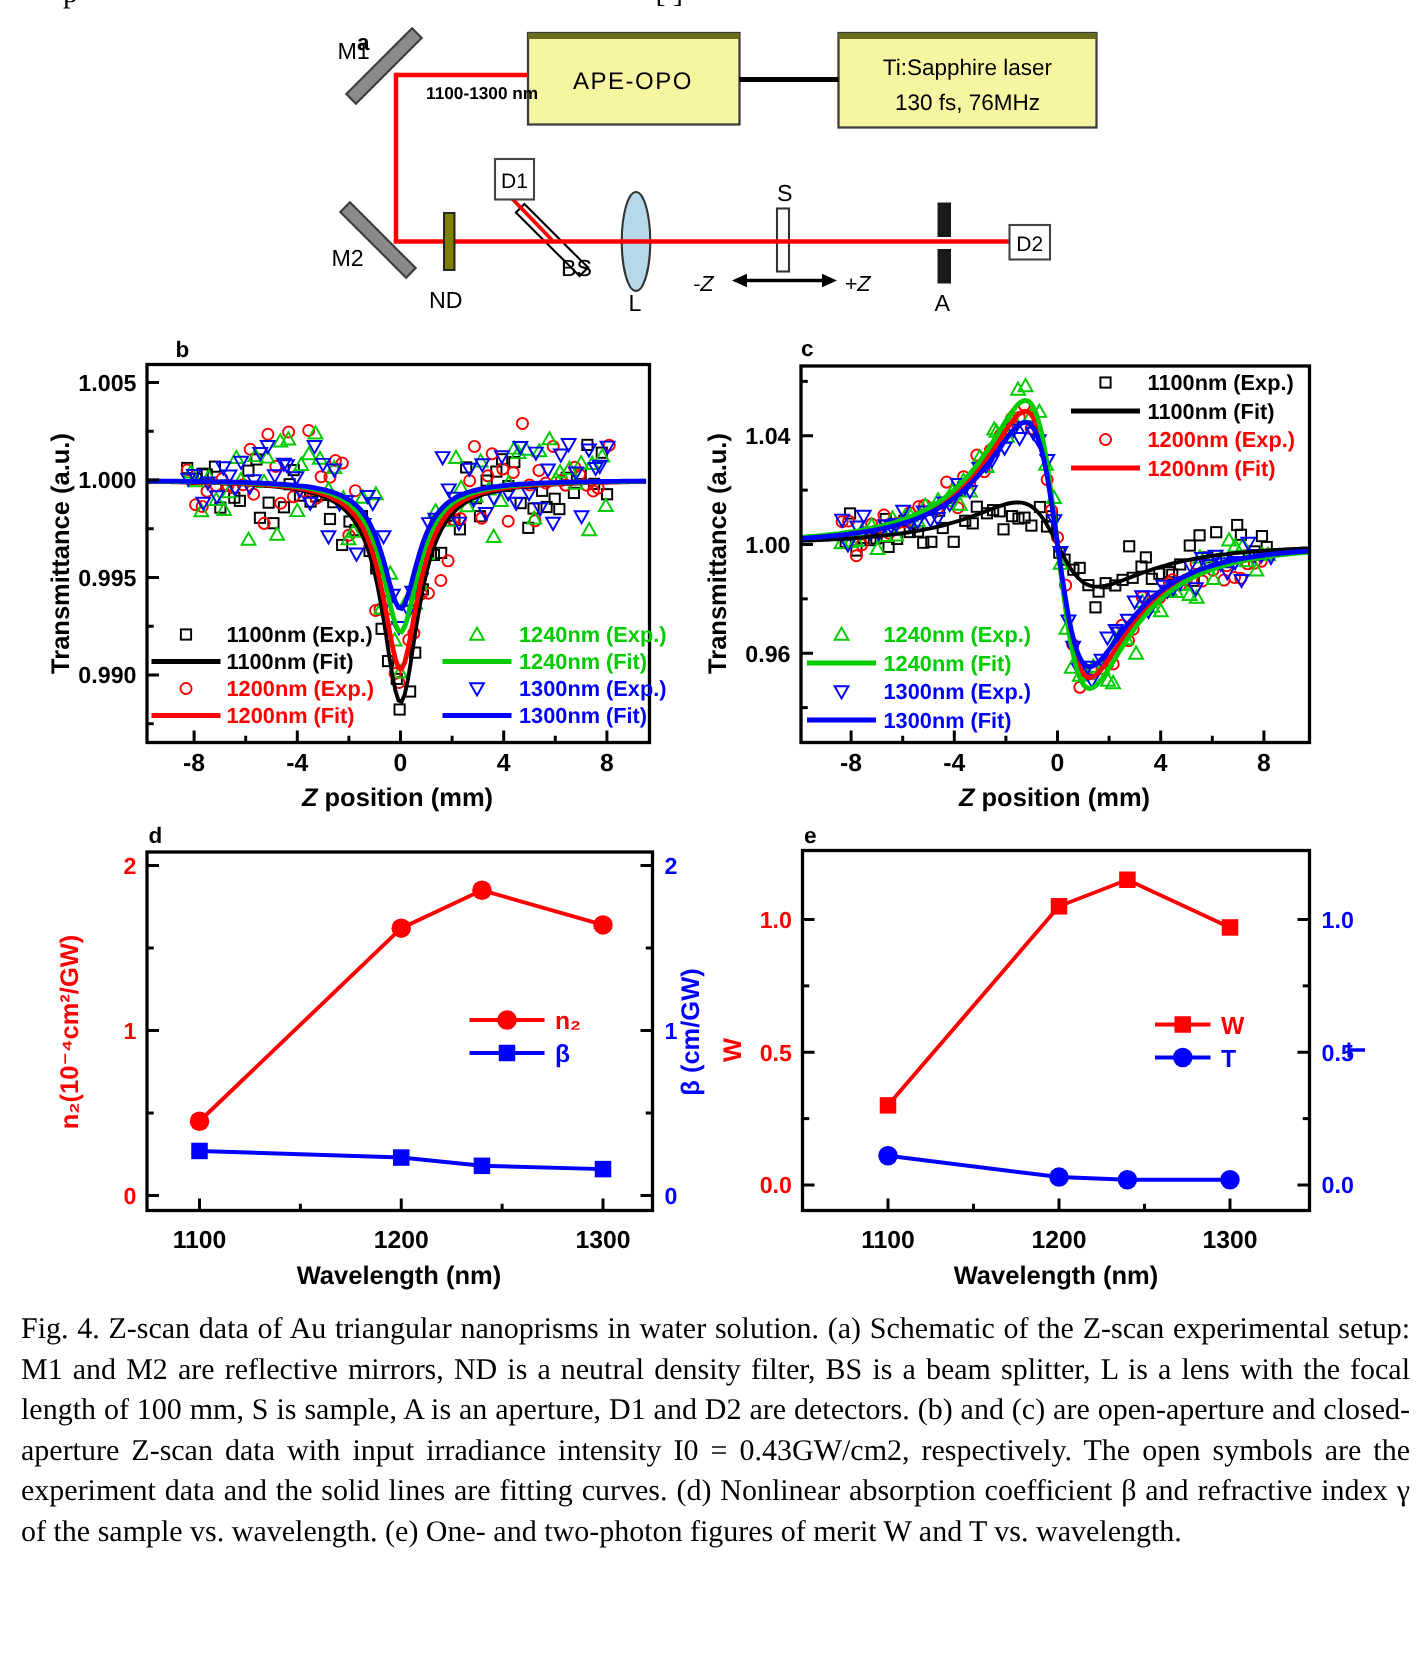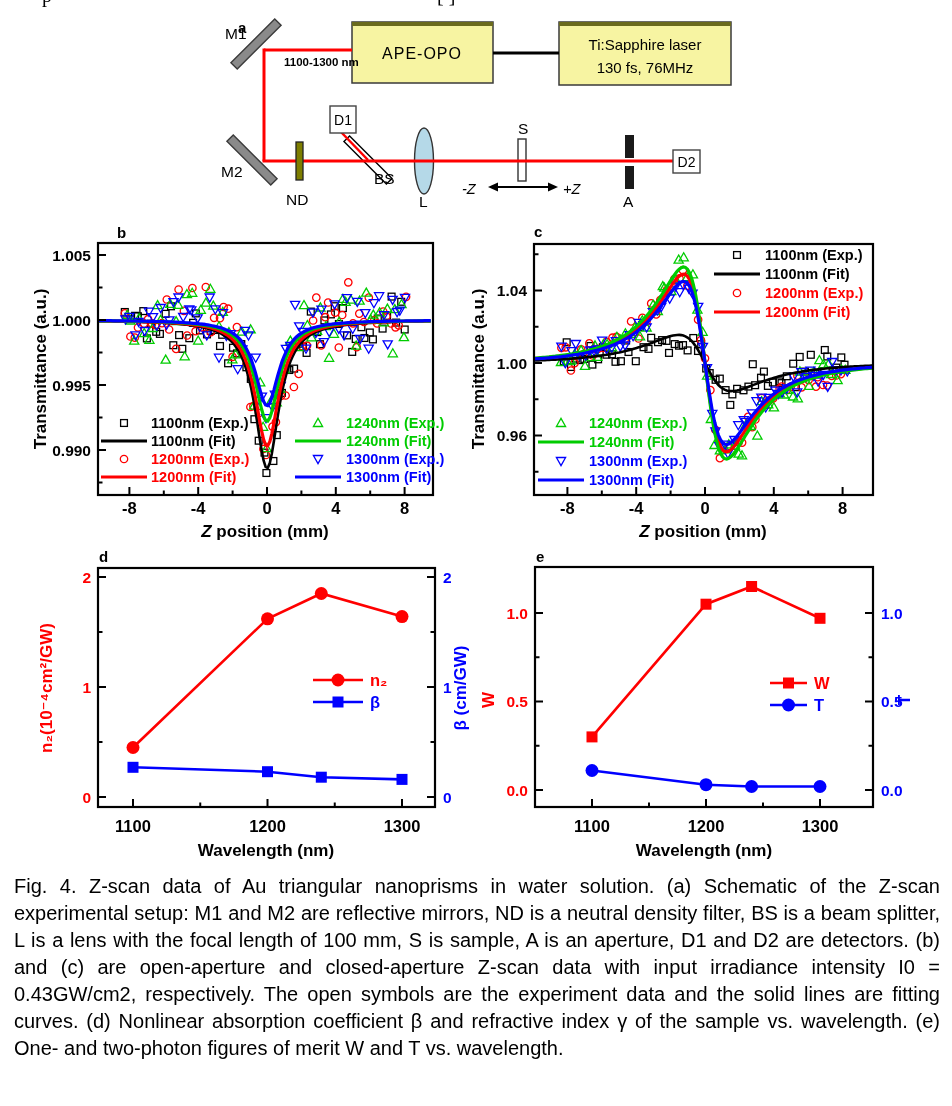--- a/index.html
+++ b/index.html
@@ -3,21 +3,21 @@
 <meta charset="utf-8">
 <style>
   html,body{margin:0;padding:0;background:#ffffff;}
   .fig-wrap{position:relative;width:952px;height:1106px;background:#fff;overflow:hidden;
             font-family:"Liberation Sans","DejaVu Sans",sans-serif;}
   .frag{position:absolute;top:0;height:10px;overflow:hidden;width:952px;}
   .frag span{position:absolute;top:-16px;font-family:"Liberation Serif","DejaVu Serif",serif;
              font-size:20px;color:#000;}
   svg{position:absolute;overflow:visible;}
   .caption{position:absolute;left:14px;top:873px;width:926px;margin:0;
-           font-family:Liberation Sans, sans-serif;
+           font-family:Liberation Serif, serif;
            font-size:20px;line-height:27px;color:#000;text-align:justify;}
 </style>
 </head>
 <body>
 
 <div class="fig-wrap">
 
   <div class="frag">
     <span style="left:42px">p</span>
     <span style="left:437px">[ ]</span>

